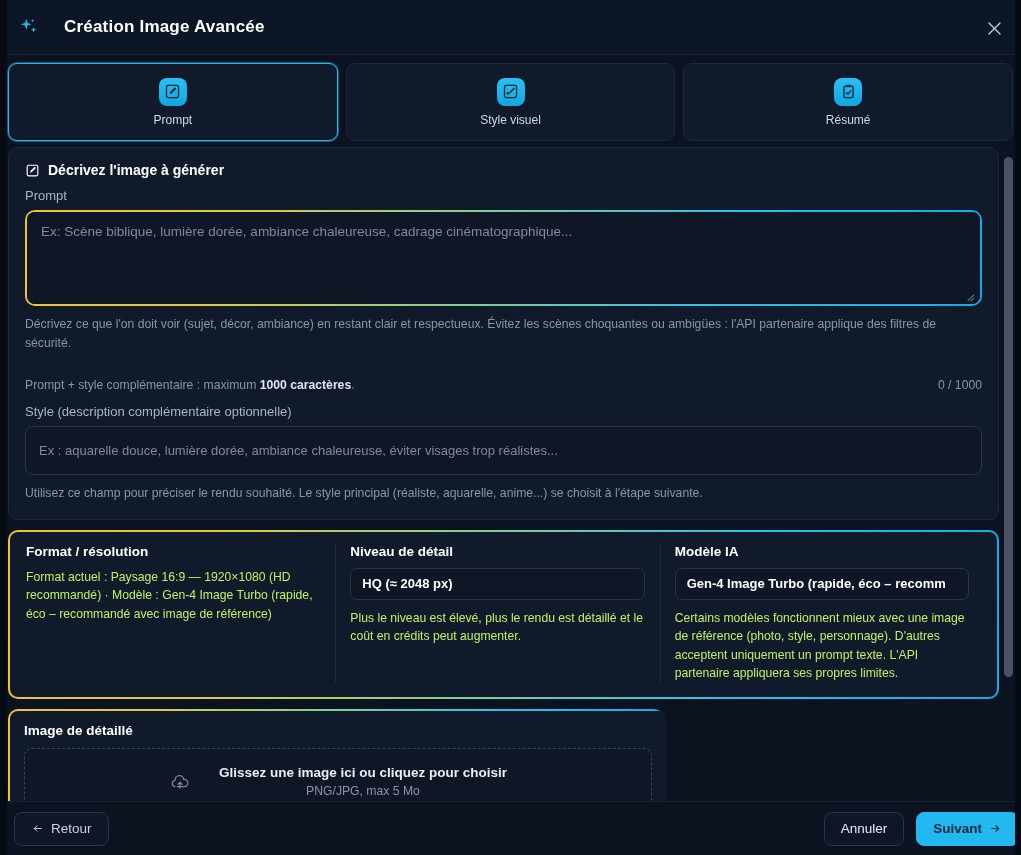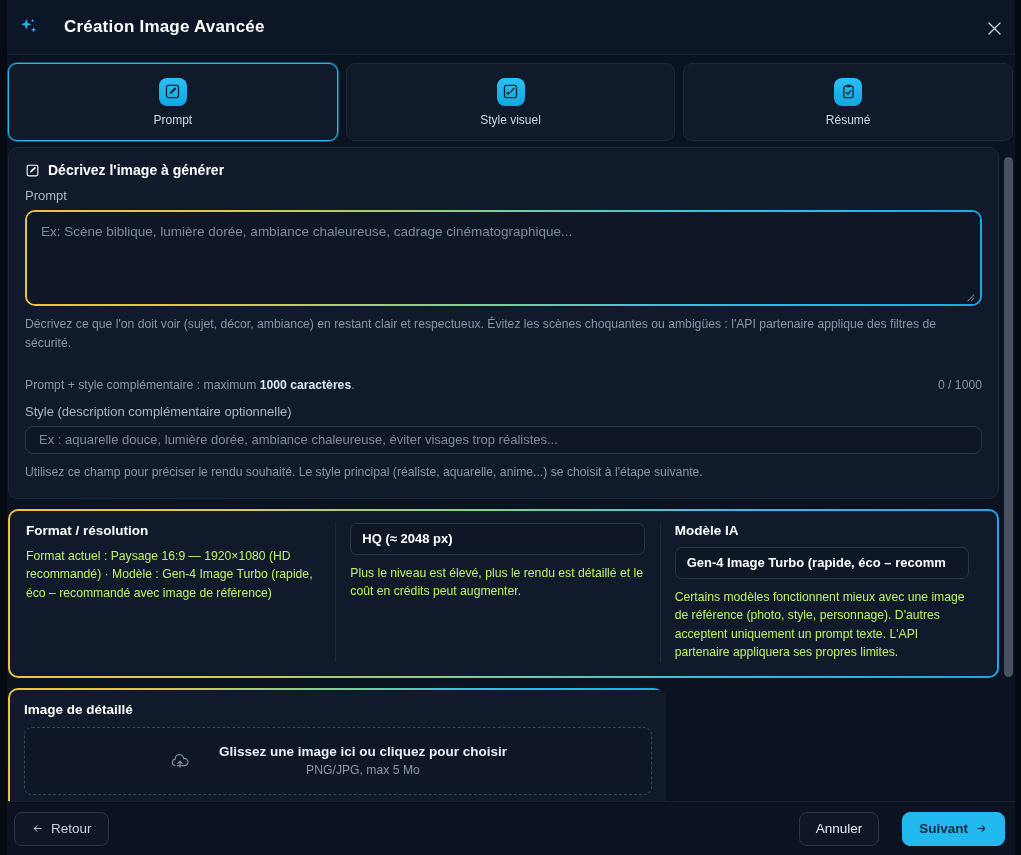--- a/index.html
+++ b/index.html
@@ -140,21 +140,21 @@
     font-size: 12.2px; color: #8b95a5; line-height: 1.55;
     margin-top: 9px;
   }
   .counter-row {
     display: flex; justify-content: space-between; align-items: baseline;
     margin-top: 25px; font-size: 12.2px; color: #8b95a5;
   }
   .counter-row b { color: #dfe6ee; }
 
   .input {
-    width: 100%; height: 28px;
+    width: 100%; height: 49px;
     background: #0f1726;
     border: 1px solid #2a3547;
     border-radius: 8px;
     padding: 0 13px;
     color: #e6ecf3; font-size: 13px;
     font-family: "Liberation Sans", sans-serif;
     outline: none;
     display: flex; align-items: center;
   }
   .input .placeholder { font-size: 13px; }
@@ -199,22 +199,22 @@
   .dz-text { text-align: center; }
   .dz-main { font-size: 13.5px; font-weight: bold; color: #e9eef5; }
   .dz-sub { font-size: 12.2px; color: #8b95a5; margin-top: 4px; }
 
   
   .footer {
     flex: 0 0 54px; height: 54px;
     background: #0b1220;
     border-top: 1px solid #18212f;
     display: flex; align-items: center;
-    padding: 0 16px 0 14px;
-    gap: 23px;
+    padding: 0 2px 0 14px;
+    gap: 12px;
   }
   .spacer { flex: 1 1 auto; }
   .btn {
     height: 34px; padding: 0 16px;
     border-radius: 8px;
     font-size: 13.5px;
     display: flex; align-items: center; gap: 7px;
     cursor: pointer;
     font-family: "Liberation Sans", sans-serif;
   }
@@ -326,20 +326,21 @@
       <div class="hint">Utilisez ce champ pour préciser le rendu souhaité. Le style principal (réaliste, aquarelle, anime...) se choisit à l'étape suivante.</div>
     </div>
 
     <div class="grad" style="margin-right:14px; margin-bottom:10px">
       <div class="grad-inner settings">
         <div class="col">
           <div class="col-title">Format / résolution</div>
           <div class="col-hint">Format actuel : Paysage 16:9 — 1920×1080 (HD recommandé) · Modèle : Gen-4 Image Turbo (rapide, éco – recommandé avec image de référence)</div>
         </div>
         <div class="col">
+          <div class="col-title">Niveau de détail</div>
           <div class="select">HQ (≈ 2048 px)</div>
           <div class="col-hint">Plus le niveau est élevé, plus le rendu est détaillé et le coût en crédits peut augmenter.</div>
         </div>
         <div class="col">
           <div class="col-title">Modèle IA</div>
           <div class="select">Gen-4 Image Turbo (rapide, éco – recomm</div>
           <div class="col-hint">Certains modèles fonctionnent mieux avec une image de référence (photo, style, personnage). D'autres acceptent uniquement un prompt texte. L'API partenaire appliquera ses propres limites.</div>
         </div>
       </div>
     </div>

